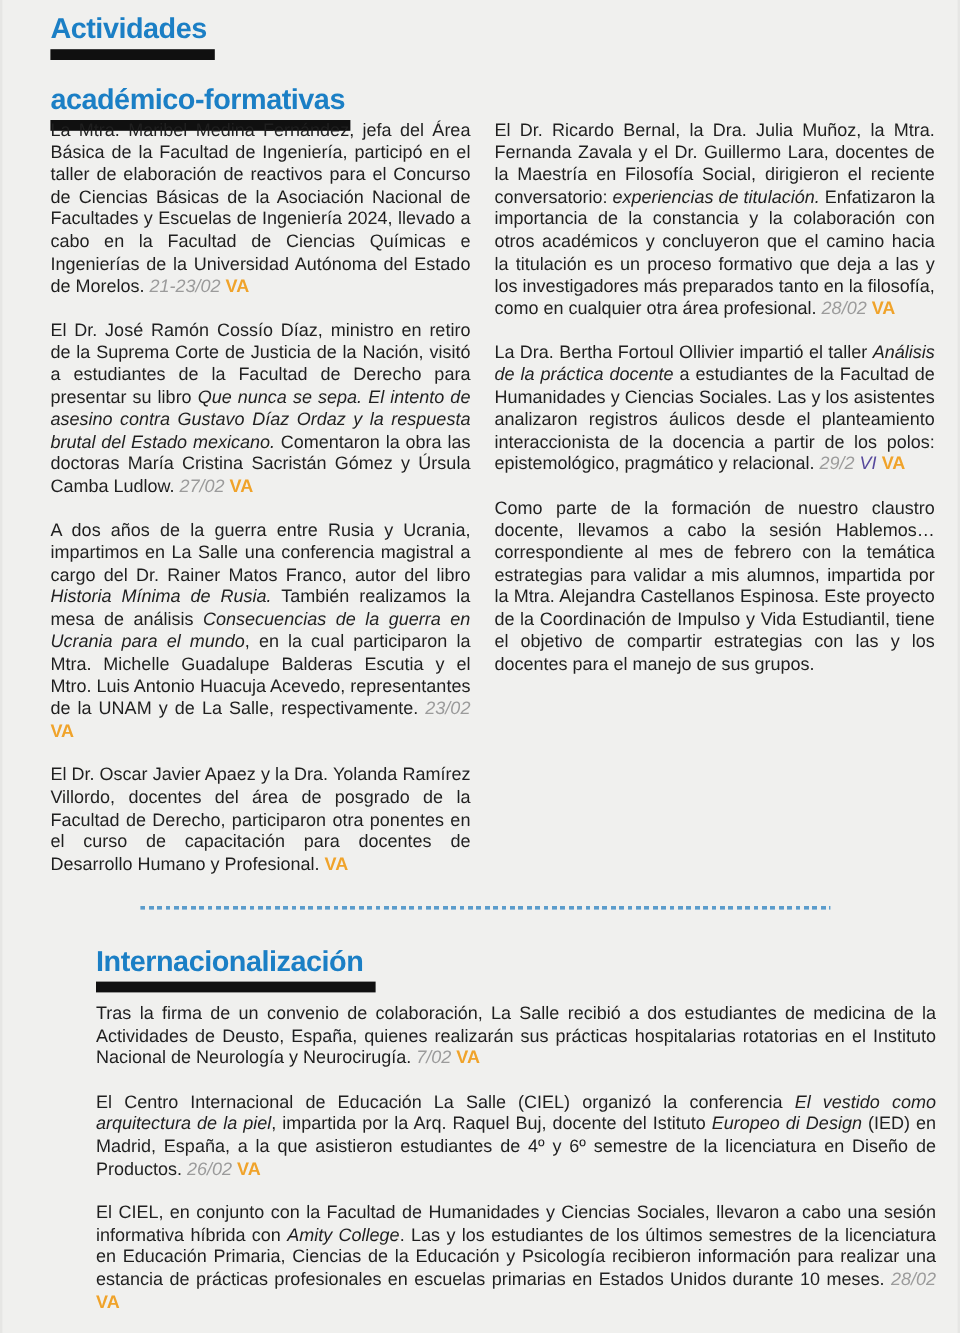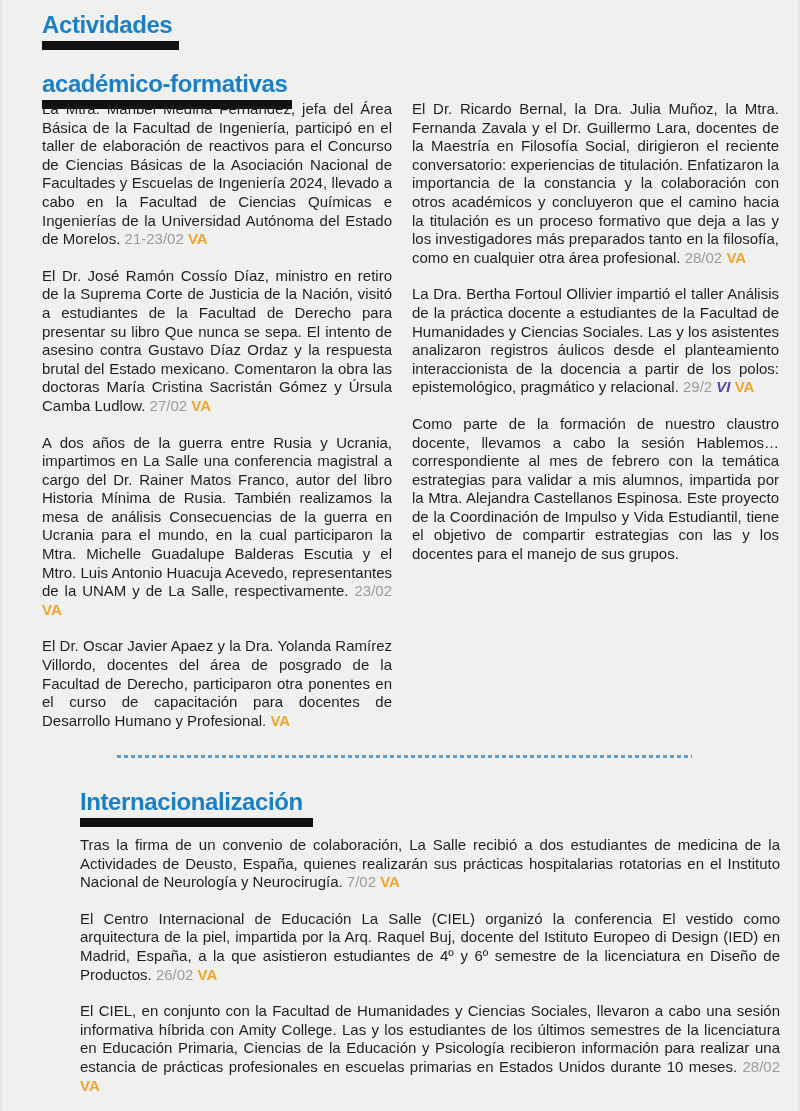--- a/index.html
+++ b/index.html
@@ -52,24 +52,24 @@
   }
   .col-left{left:40px;width:350px;}
   .col-right{left:410px;width:367px;}
   .col p, .intl-paragraphs p{
     margin:0 0 18px 0;
     font-size:15px;
     line-height:18.6px;
     text-align:justify;
     color:var(--body);
   }
-  .seg-italic{}
-  .seg-date{color:var(--gray);}
+  .seg-italic{font-style:italic;}
+  .seg-date{color:var(--gray);font-style:italic;}
   .seg-va{color:var(--orange);font-weight:700;}
-  .seg-vi{color:var(--purple);font-style:italic;font-weight:700;}
+  .seg-vi{color:var(--purple);font-style:italic;font-weight:400;}
   .dashed-divider{
     position:absolute;
     left:115px;
     top:755px;
     width:575px;
     height:3px;
     background:repeating-linear-gradient(90deg,var(--divider) 0 4px,transparent 4px 7px);
   }
   .heading-intl{
     position:absolute;

